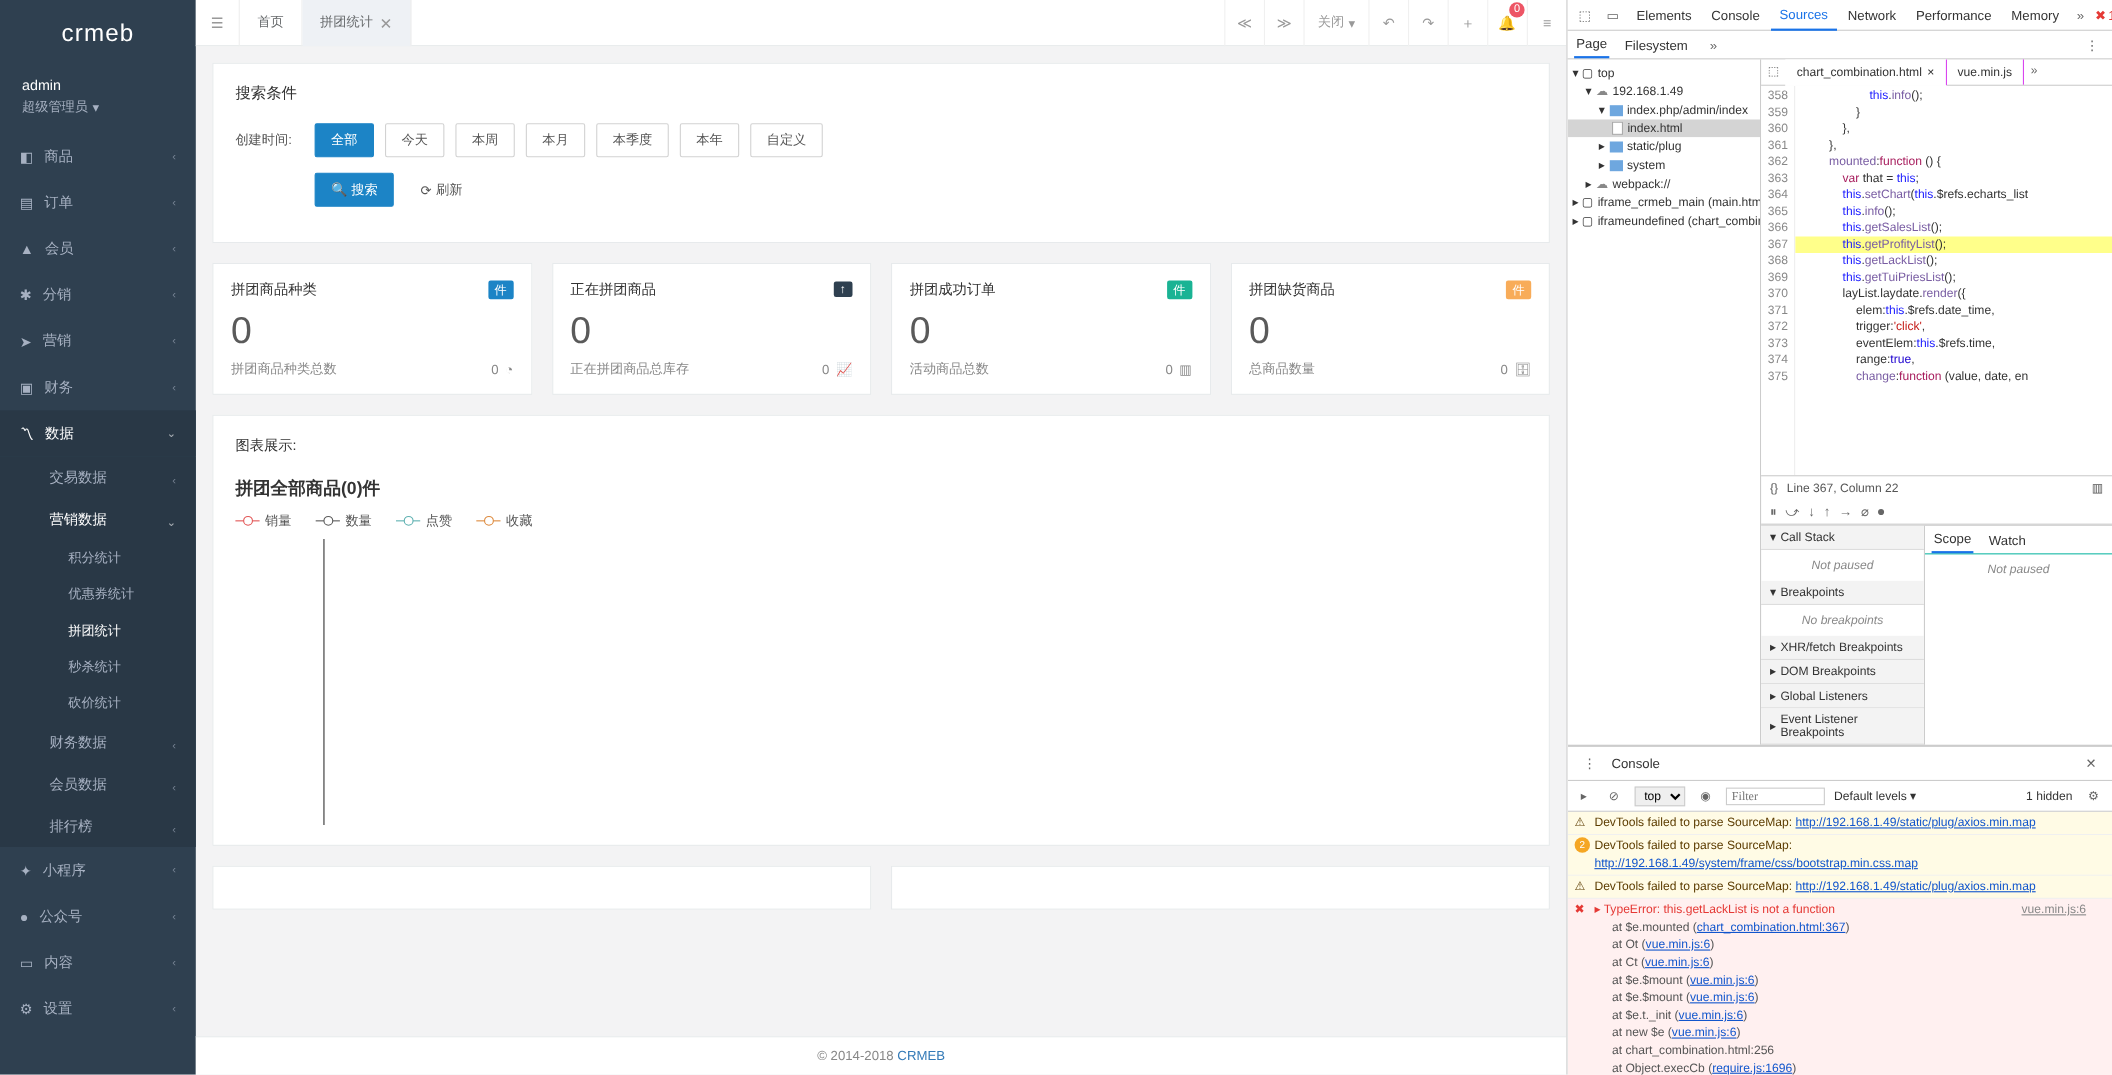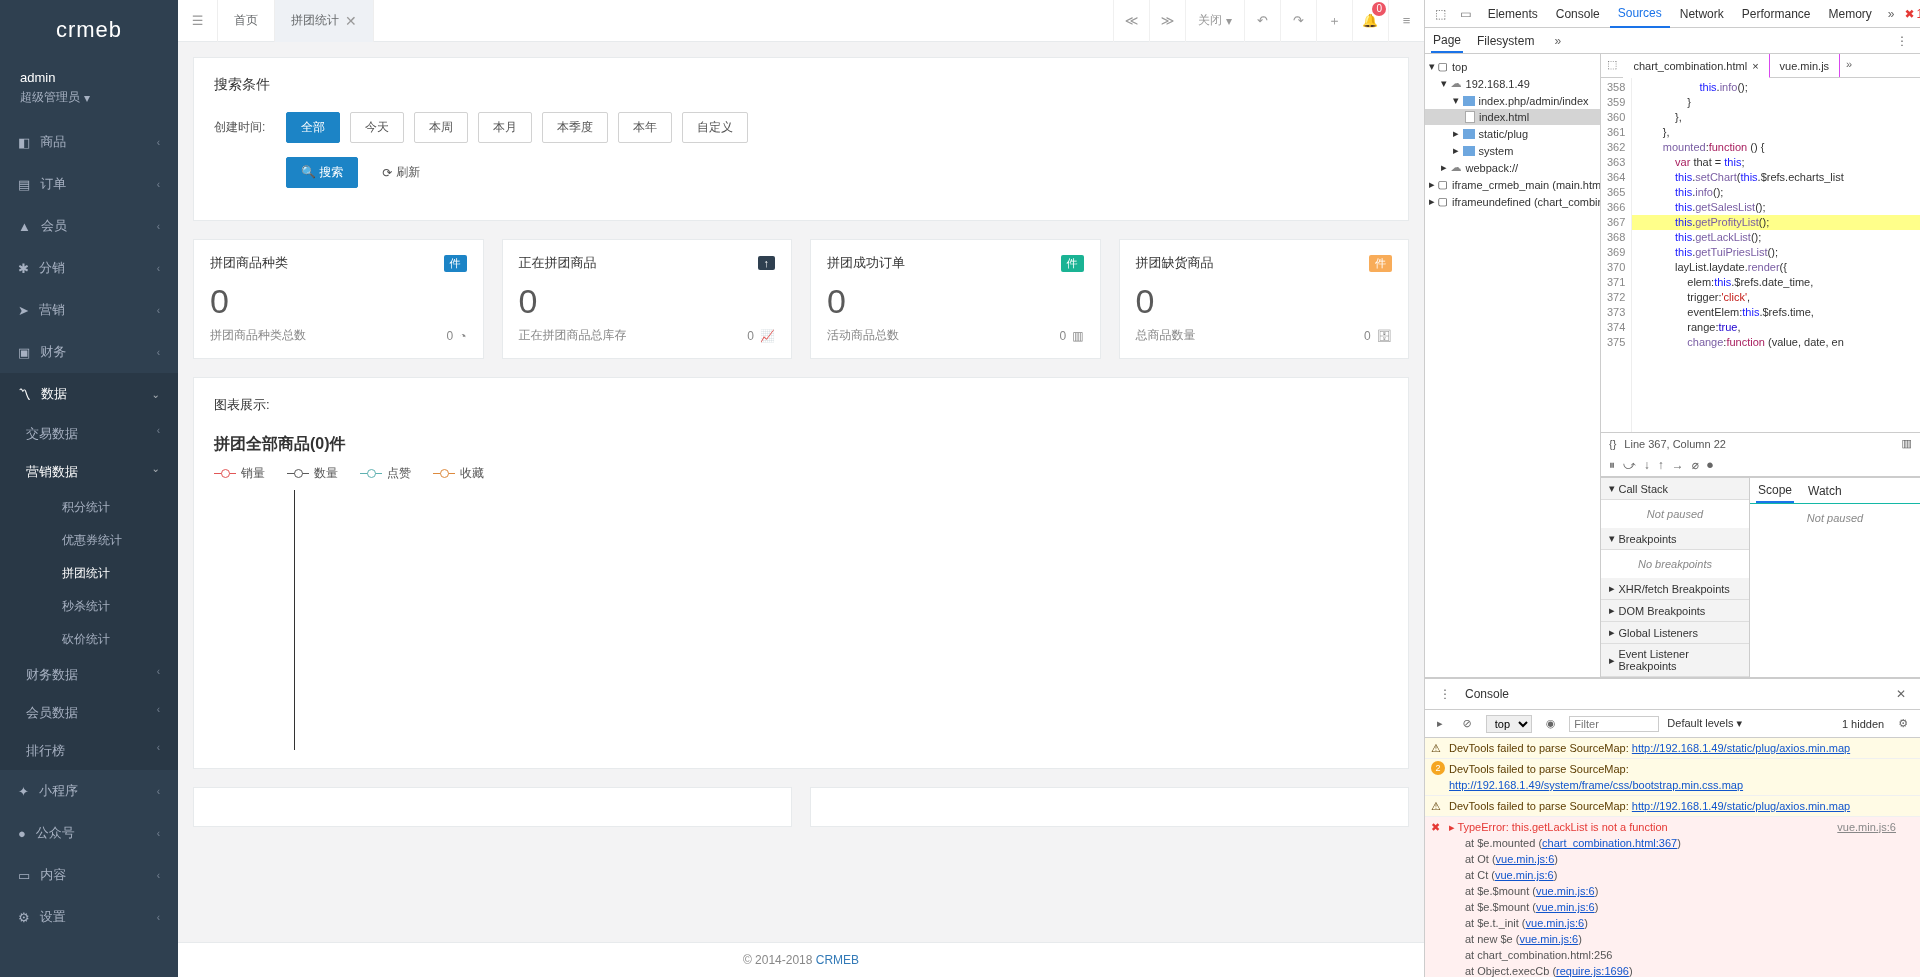--- a/index.html
+++ b/index.html
@@ -8,21 +8,21 @@
 .sidebar{width:178px;background:#2f4050;color:#a7b1c2;display:flex;flex-direction:column;font-size:13px}
 .logo-area{height:60px;display:flex;align-items:center;justify-content:center}
 .user-block{padding:10px 20px 15px}
 .user-name{color:#fff;font-size:13px;margin-bottom:4px}
 .user-role{font-size:12px;cursor:pointer;display:inline-flex;align-items:center;gap:4px}
 .nav{list-style:none}
 .nav-item{display:flex;align-items:center;padding:12px 18px;cursor:pointer;gap:10px}
 .nav-item .chev{margin-left:auto;font-size:10px;opacity:.6}
 .nav-item.active{background:#293846;color:#fff}
 .sub-nav{background:#293846}
-.sub-item{padding:10px 18px 10px 26px;cursor:pointer;display:flex;align-items:flex-start}
+.sub-item{padding:10px 18px 10px 45px;cursor:pointer;display:flex;align-items:flex-end}
 .sub-item .chev{margin-left:auto;font-size:10px;opacity:.6}
 .sub-item.active{color:#fff}
 .sub-sub{padding:8px 18px 8px 62px;cursor:pointer;font-size:12px}
 .sub-sub.active{color:#fff}
 
 .main{flex:1;display:flex;flex-direction:column;min-width:0}
 .topbar{height:42px;background:#fff;border-bottom:1px solid #e7eaec;display:flex;align-items:center}
 .topbar-left{display:flex;align-items:center;gap:0}
 .tb-btn{width:40px;height:42px;display:flex;align-items:center;justify-content:center;cursor:pointer;color:#999;border-right:1px solid #eee}
 .tabs{display:flex;align-items:center;height:42px}
@@ -485,21 +485,21 @@
       <span class="dt-icon">⋮</span>
       <span>Console</span>
       <span style="flex:1"></span>
       <span class="dt-icon">✕</span>
     </div>
     <div class="dt-console-filter">
       <span class="dt-icon">▸</span>
       <span class="dt-icon">⊘</span>
       <select><option>top</option></select>
       <span class="dt-icon">◉</span>
-      <input type="text" style="width: 90px;" placeholder="Filter">
+      <input type="text" style="width: 90px; font-family: Liberation Serif, serif;" placeholder="Filter">
       <span>Default levels ▾</span>
       <span style="flex:1"></span>
       <span>1 hidden</span>
       <span class="dt-icon">⚙</span>
     </div>
     <div class="dt-console-body">
       <div class="con-row warn">
           <span class="icon">⚠</span>
           <span><span>DevTools failed to parse SourceMap: </span><a href="#">http://192.168.1.49/static/plug/axios.min.map</a></span>
         </div>

